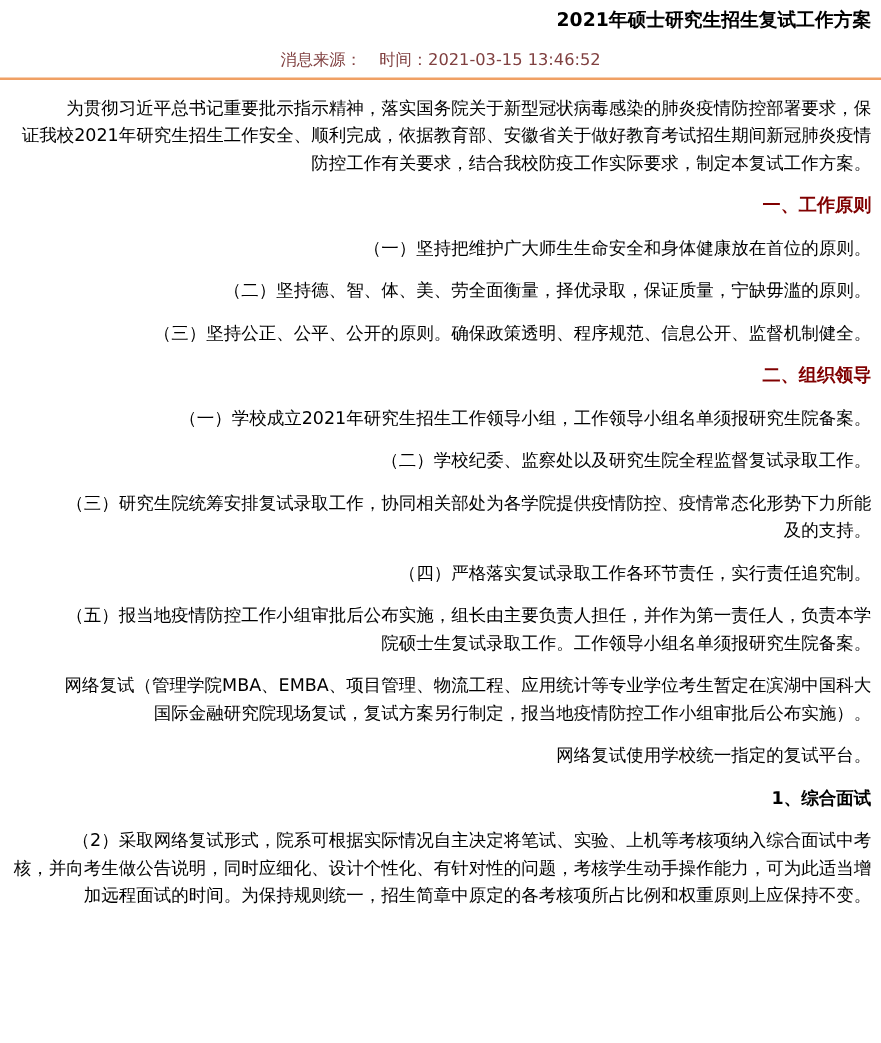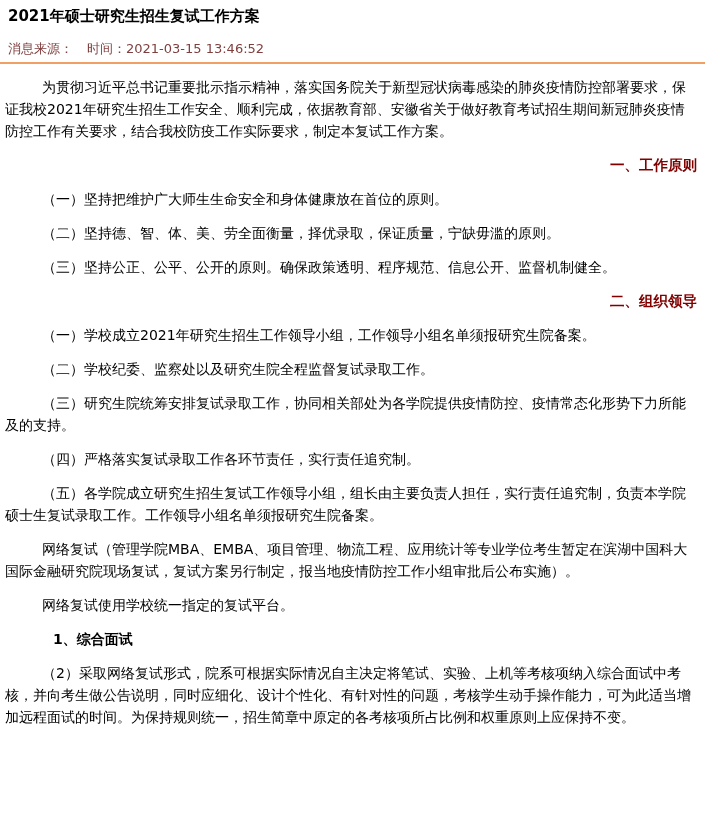--- a/index.html
+++ b/index.html
@@ -20,28 +20,28 @@
     color: #000000;
   }
   .page {
     width: 705px;
   }
   .title {
     margin: 7px 8px 0 8px;
     font-size: 15px;
     line-height: 18px;
     font-weight: bold;
-    text-align: left;
+    text-align: right;
     color: #000000;
   }
   .meta {
     margin: 17px 8px 0 8px;
     font-size: 13px;
     line-height: 14px;
-    text-align: left;
+    text-align: center;
     color: var(--meta);
     white-space: nowrap;
   }
   .meta .gap {
     display: inline-block;
     width: 14px;
   }
   .divider {
     border: none;
     border-top: 2px solid var(--divider);
@@ -49,35 +49,37 @@
     height: 0;
   }
   .content {
     padding: 0 8px 0 5px;
     font-size: 14px;
     line-height: 22px;
   }
   .para {
     margin: 12px 0;
     text-indent: 37px;
+    text-align: right;
   }
   .h2 {
     margin: 12px 0 12px 13px;
     font-size: 14.5px;
     line-height: 22px;
     font-weight: bold;
     color: var(--heading);
     text-align: right;
   }
   .h3 {
     margin: 12px 0 12px 48px;
     font-size: 14px;
     line-height: 22px;
     font-weight: bold;
     color: #000000;
+    text-align: right;
   }
 </style>
 </head>
 <body>
 
 <div class="page">
 
   <h1 class="title">2021年硕士研究生招生复试工作方案</h1>
 
   <div class="meta">
@@ -90,20 +92,20 @@
     <p class="para">为贯彻习近平总书记重要批示指示精神，落实国务院关于新型冠状病毒感染的肺炎疫情防控部署要求，保证我校2021年研究生招生工作安全、顺利完成，依据教育部、安徽省关于做好教育考试招生期间新冠肺炎疫情防控工作有关要求，结合我校防疫工作实际要求，制定本复试工作方案。</p>
     <h2 class="h2">一、工作原则</h2>
     <p class="para">（一）坚持把维护广大师生生命安全和身体健康放在首位的原则。</p>
     <p class="para">（二）坚持德、智、体、美、劳全面衡量，择优录取，保证质量，宁缺毋滥的原则。</p>
     <p class="para">（三）坚持公正、公平、公开的原则。确保政策透明、程序规范、信息公开、监督机制健全。</p>
     <h2 class="h2">二、组织领导</h2>
     <p class="para">（一）学校成立2021年研究生招生工作领导小组，工作领导小组名单须报研究生院备案。</p>
     <p class="para">（二）学校纪委、监察处以及研究生院全程监督复试录取工作。</p>
     <p class="para">（三）研究生院统筹安排复试录取工作，协同相关部处为各学院提供疫情防控、疫情常态化形势下力所能及的支持。</p>
     <p class="para">（四）严格落实复试录取工作各环节责任，实行责任追究制。</p>
-    <p class="para">（五）各学院成立研究生招生复试工作领导小组，组长由主要负责人担任，实行责任追究制，负责本学院硕士生复试录取工作。工作领导小组名单须报研究生院备案。</p>
+    <p class="para">（五）报当地疫情防控工作小组审批后公布实施，组长由主要负责人担任，并作为第一责任人，负责本学院硕士生复试录取工作。工作领导小组名单须报研究生院备案。</p>
     <p class="para">网络复试（管理学院MBA、EMBA、项目管理、物流工程、应用统计等专业学位考生暂定在滨湖中国科大国际金融研究院现场复试，复试方案另行制定，报当地疫情防控工作小组审批后公布实施）。</p>
     <p class="para">网络复试使用学校统一指定的复试平台。</p>
     <h3 class="h3">1、综合面试</h3>
     <p class="para">（2）采取网络复试形式，院系可根据实际情况自主决定将笔试、实验、上机等考核项纳入综合面试中考核，并向考生做公告说明，同时应细化、设计个性化、有针对性的问题，考核学生动手操作能力，可为此适当增加远程面试的时间。为保持规则统一，招生简章中原定的各考核项所占比例和权重原则上应保持不变。</p>
   </main>
 
 </div>
 
 </body></html>

